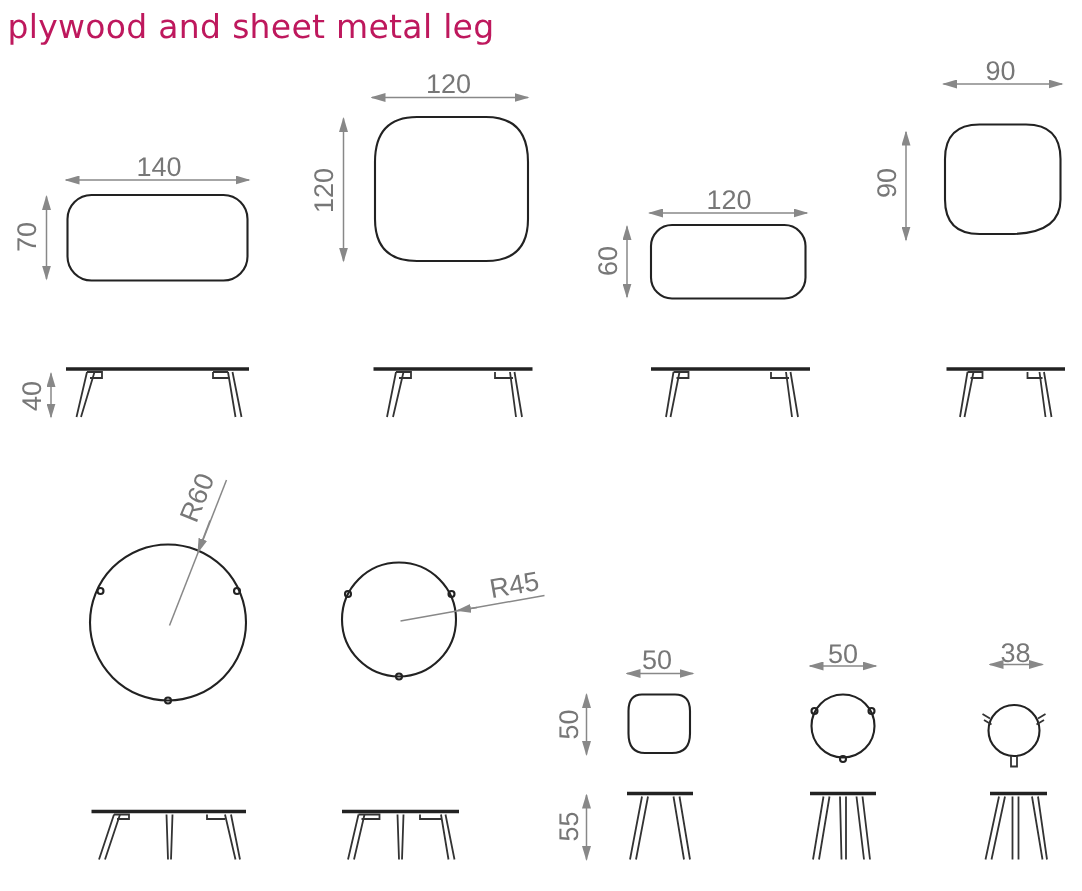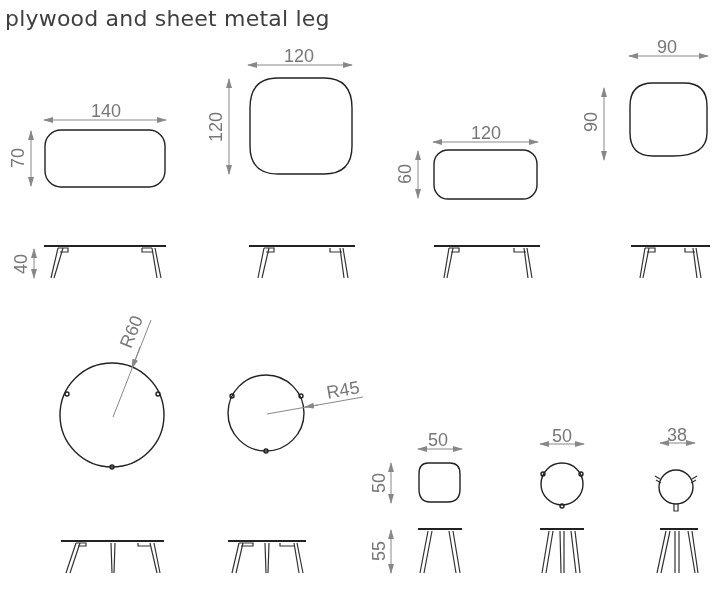--- a/index.html
+++ b/index.html
@@ -1,17 +1,17 @@
 <!DOCTYPE html>
 <html><head>
 <meta charset="utf-8">
 <style>
   html,body{margin:0;padding:0;background:#ffffff;}
   body{width:721px;height:594px;position:relative;overflow:hidden;font-family:"Liberation Sans",sans-serif;}
-  .title{position:absolute;left:5px;top:6px;font-size:22px;color:#404040;font-family:"DejaVu Sans",sans-serif;letter-spacing:0.2px;}
+  .title{position:absolute;left:5px;top:6px;font-size:22px;color:#be185d;font-family:"DejaVu Sans",sans-serif;letter-spacing:0.2px;}
   svg{position:absolute;left:0;top:0;}
   .dim{font-family:"Liberation Sans",sans-serif;font-size:18px;fill:#777777;}
   .outline{fill:none;stroke:#222222;stroke-width:1.4;}
   .dimline{stroke:#888888;stroke-width:1;fill:none;}
   .arrow{fill:#888888;}
   .leg{fill:none;stroke:#333333;stroke-width:1.2;}
   .top{stroke:#222222;stroke-width:2.2;}
 </style>
 </head>
 <body>

